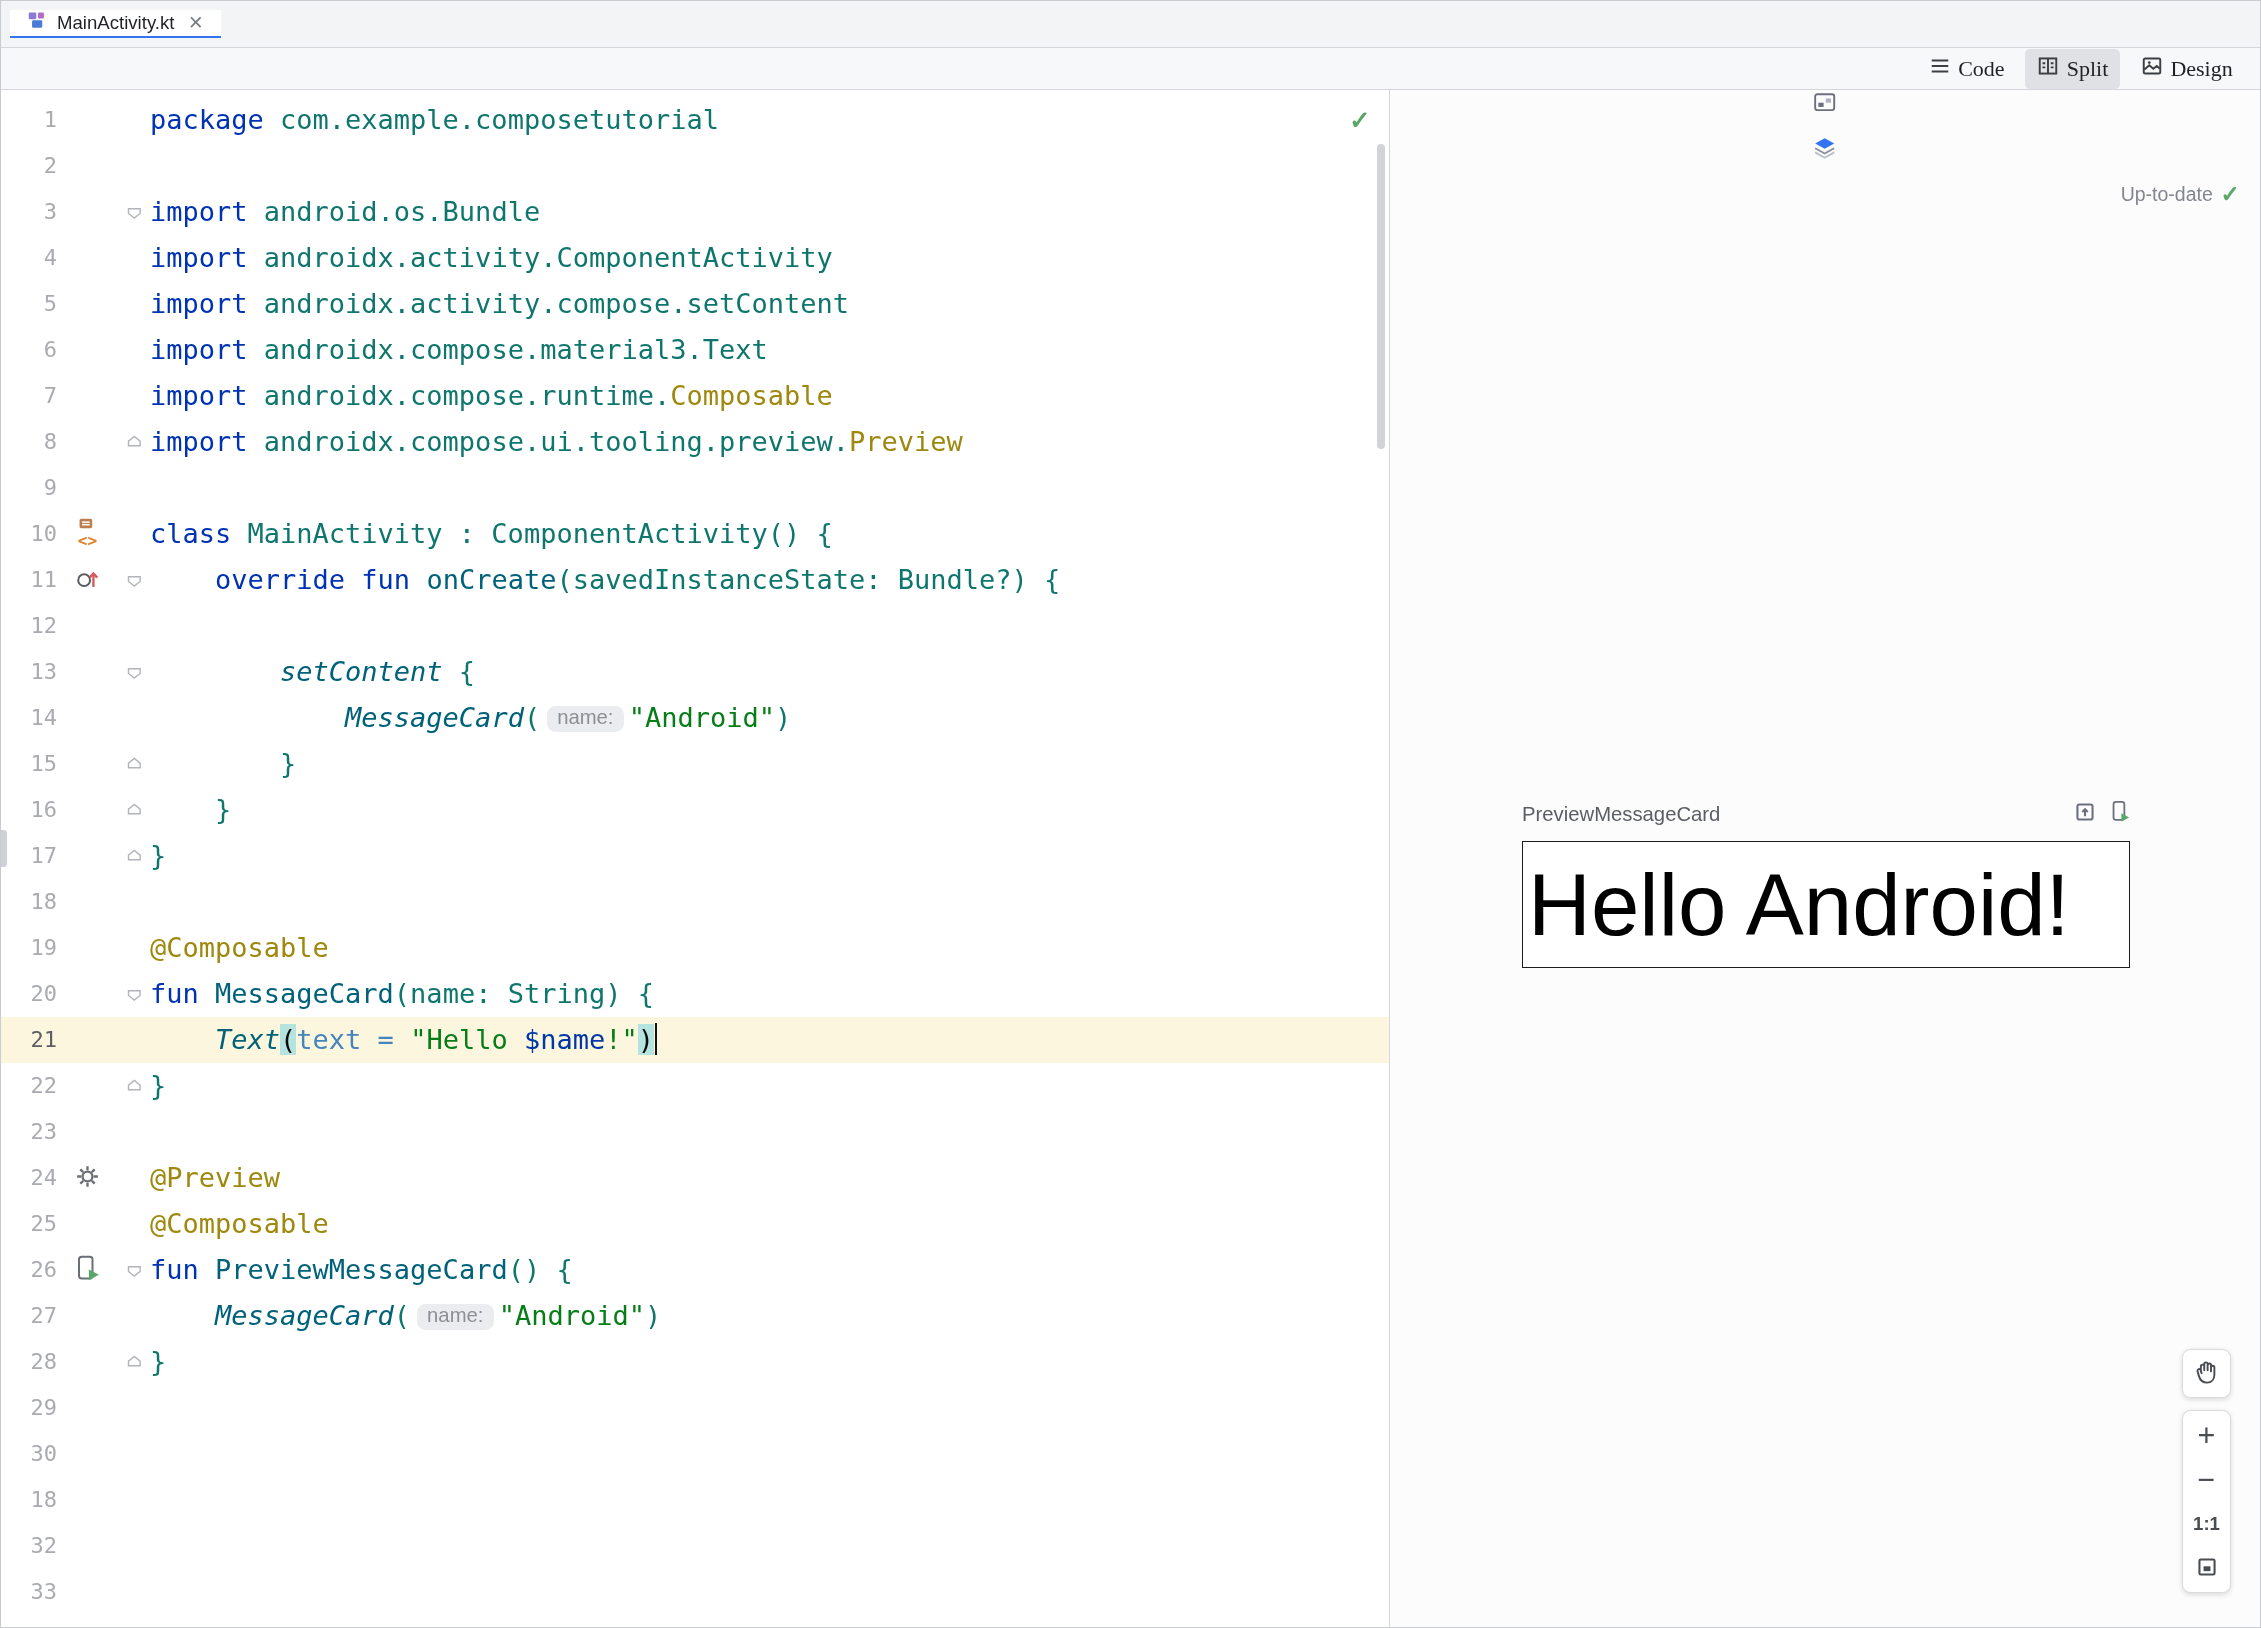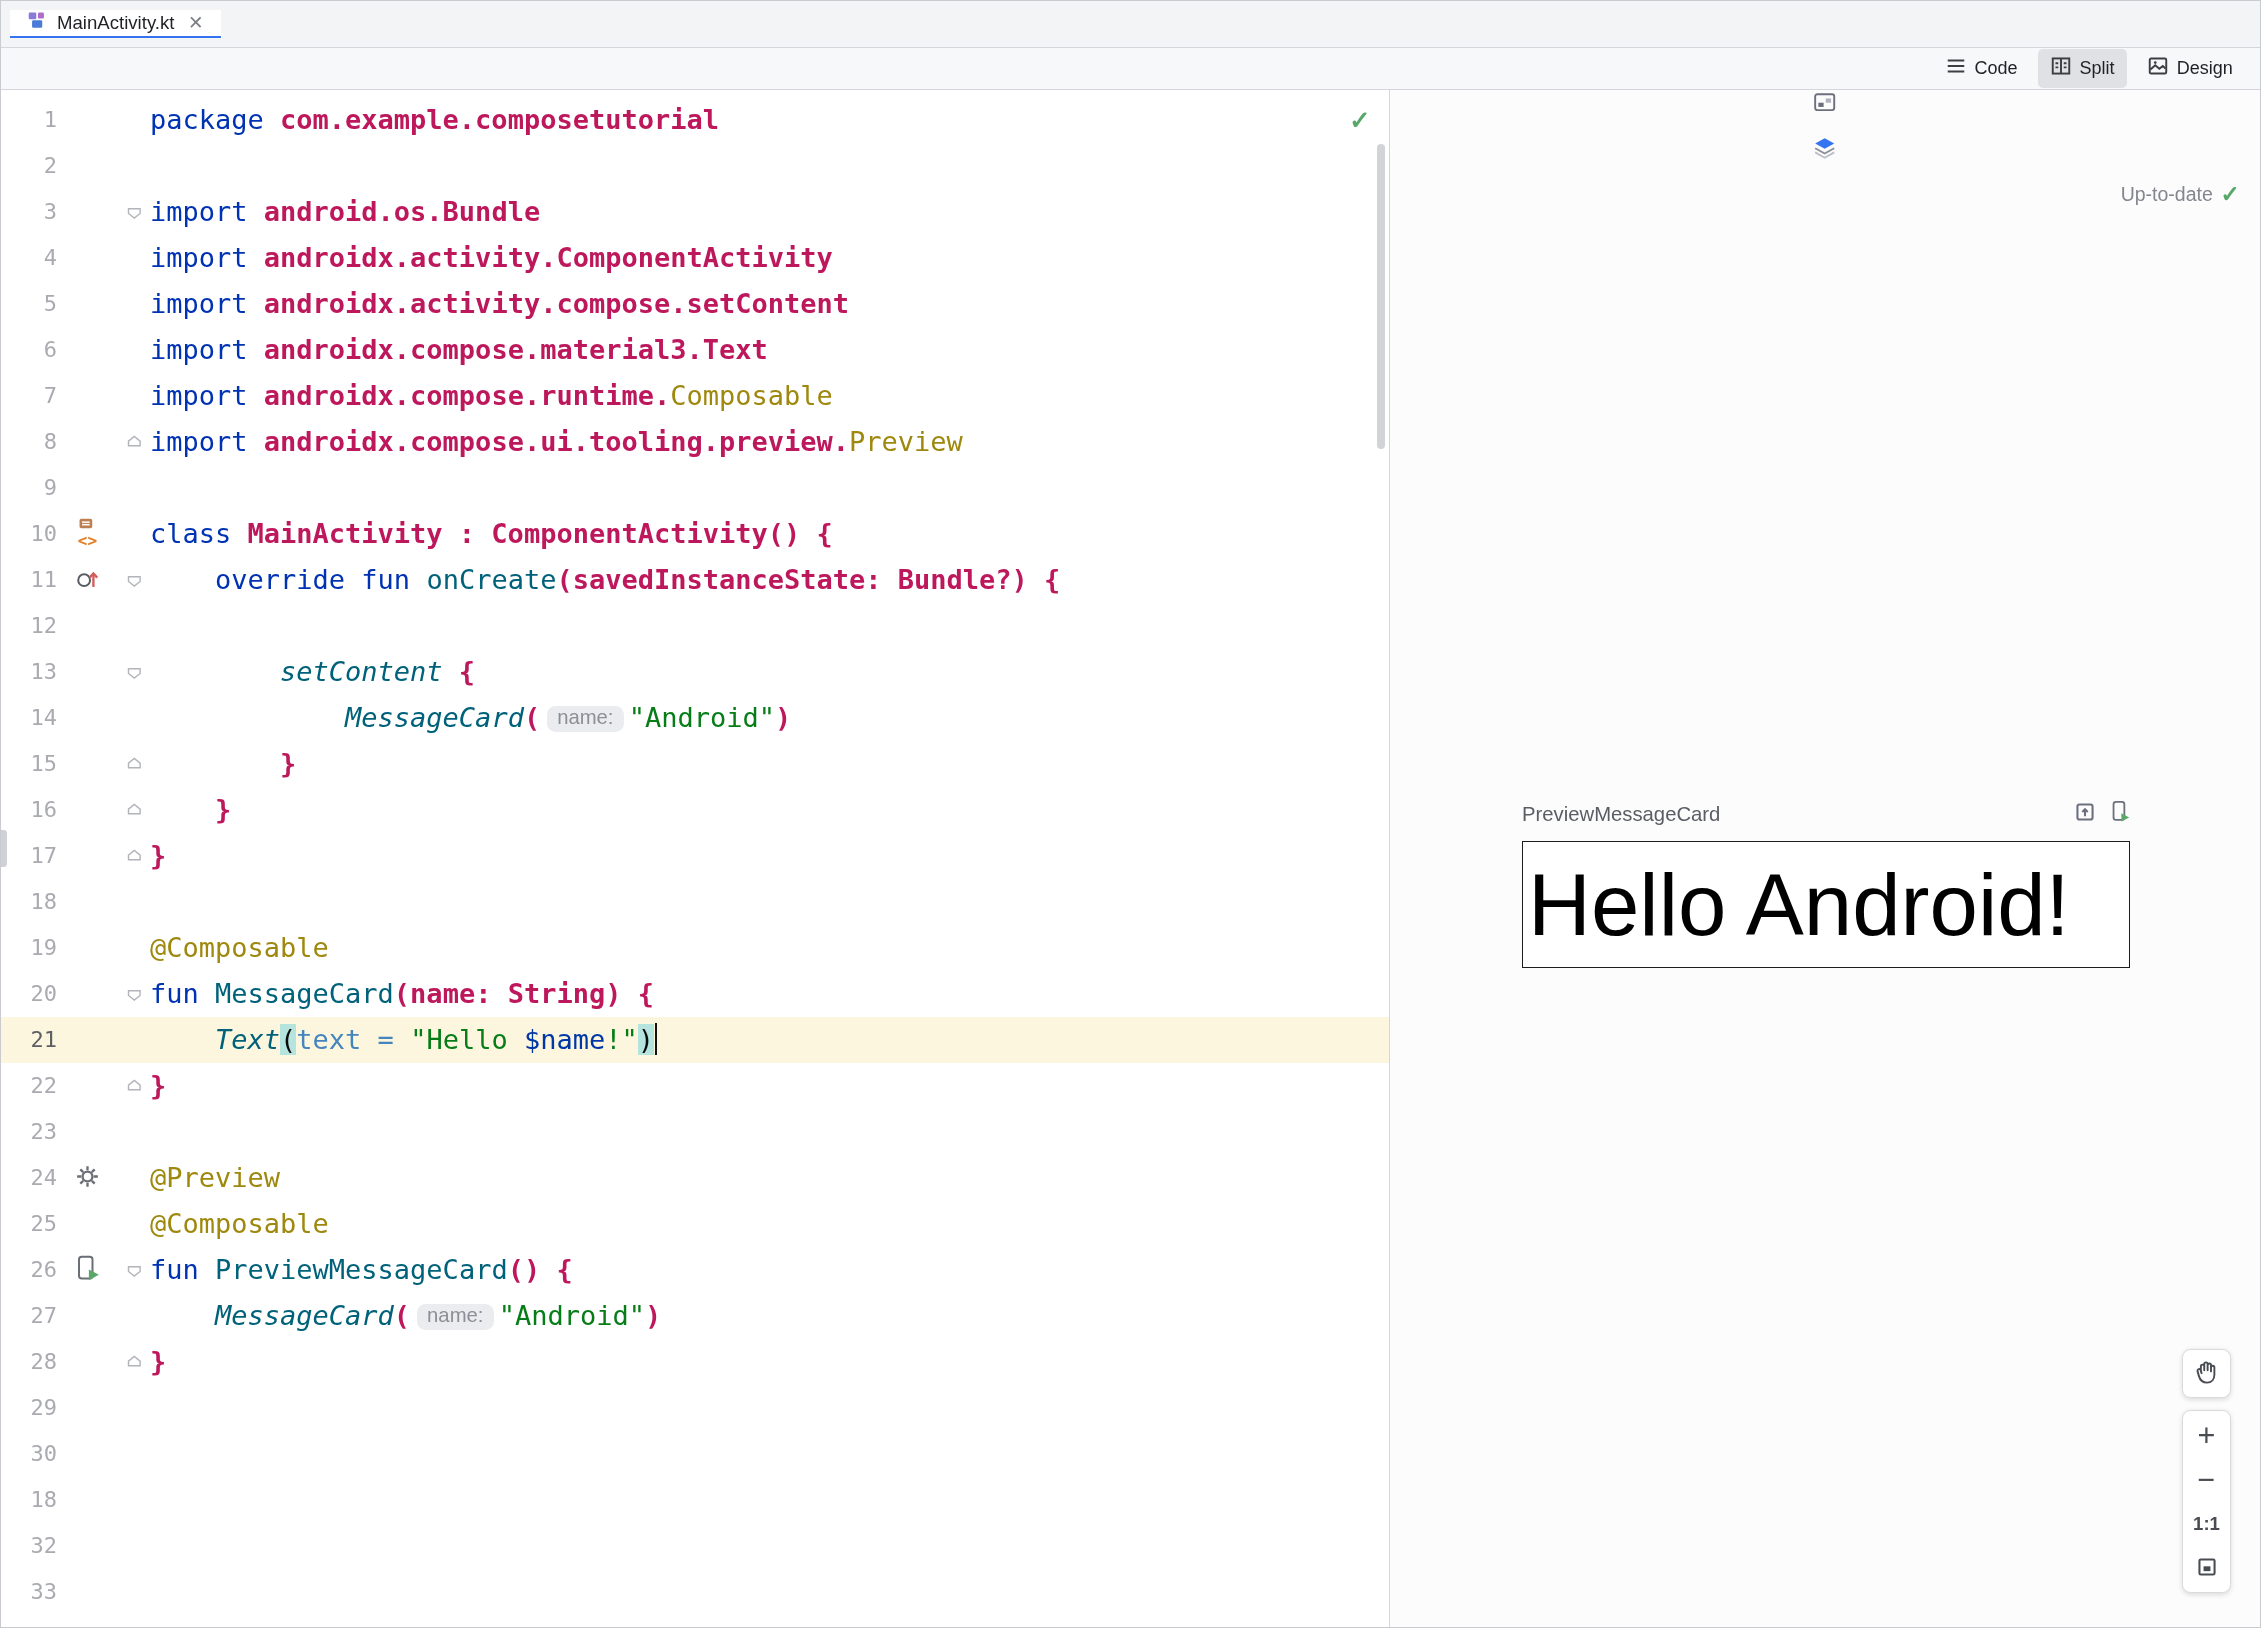--- a/index.html
+++ b/index.html
@@ -11,42 +11,42 @@
   .tabbar { height:47px; background:#f3f4f6; border-bottom:0.8px solid #d4d6db;
             display:flex; align-items:center; padding-left:8.5px; }
   .tab { display:flex; align-items:center; gap:10.2px; padding:0 17px; background:#ffffff;
          border-bottom:2.5px solid #3574f0; font-size:18.6px; color:#1f2125; }
   .tab .close { color:#7b7e85; font-size:18.6px; margin-left:3.4px; }
 
   
   .header { height:42px; background:#f7f8fa; border-bottom:0.8px solid #d4d6db;
             display:flex; align-items:center; justify-content:flex-end;
             padding-right:15.3px; gap:8.5px; }
-  .vbtn { display:flex; align-items:center; gap:7.6px; font-size:18px; color:#1f2125;
+  .vbtn { display:flex; align-items:center; gap:7.6px; font-size:22px; color:#1f2125;
           padding:6px 12px; border-radius:5.1px; background:transparent; border:none;
-          font-family:Liberation Sans, sans-serif; }
+          font-family:Liberation Serif, serif; }
   .vbtn.selected { background:#dfe1e5; }
 
   
   .main { position:absolute; top:89px; left:0; right:0; bottom:0; display:flex; }
   .editor { width:1389px; flex:none; position:relative; background:#fff;
             border-right:0.8px solid #d4d6db; overflow:hidden; padding-top:6.8px; }
   .panel { flex:1; position:relative; background:#fcfcfc; }
 
   
   .crow { display:flex; height:46px; align-items:center; }
   .crow.active { background:#fcf6de; }
   .lnum { width:56px; flex:none; text-align:right;
           font:22px/46px "DejaVu Sans Mono", monospace; color:#a9abb0; }
   .crow.active .lnum { color:#5c5e63; }
   .gcell { width:61px; flex:none; display:flex; justify-content:center; align-items:center; }
   .fcell { width:32px; flex:none; display:flex; justify-content:center; align-items:center; }
   .ccode { flex:none; white-space:pre; font:27px/46px "DejaVu Sans Mono", monospace; color:#0a0a0a; }
 
-  .tk-d    { color:#be185d;font-weight:bold; }
+  .tk-d    { color:#0f766e; }
   .tk-kw   { color:#0033b3; }
   .tk-ann  { color:#9e880d; }
   .tk-fn   { color:#00627a; }
   .tk-call { color:#00627a; font-style:italic; }
   .tk-str  { color:#067d17; }
   .tk-arg  { color:#4585be; }
   .tk-tpl  { color:#0037a6; }
   .tk-brkt { background:#b5e3dd; color:#0a0a0a; }
   .tk-hint { display:inline-block; background:#ebecef; color:#8c8f96; border-radius:8.5px;
              padding:0.8px 10.2px 2.5px; font:20.3px "Liberation Sans", sans-serif;

